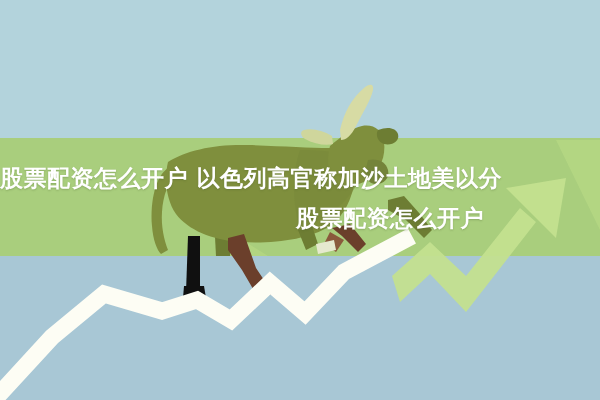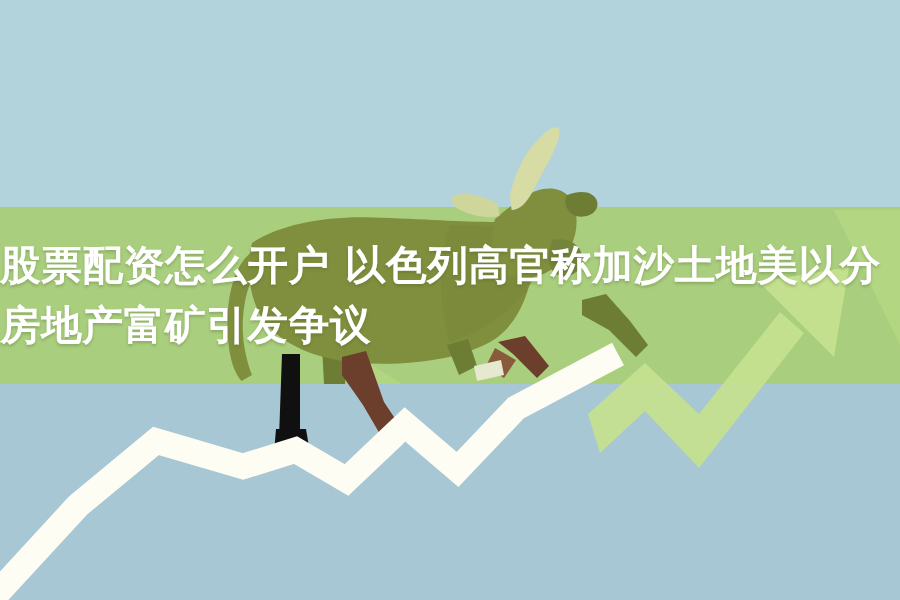--- a/index.html
+++ b/index.html
@@ -28,23 +28,23 @@
     inset: 0;
     width: 600px;
     height: 400px;
   }
 
   #headline {
     position: absolute;
     left: 0;
     top: 158px;
     width: 484px;
-    text-align: left;
+    text-align: right;
     color: #ffffff;
-    font-size: 27px;
+    font-size: 23px;
     font-weight: 700;
     line-height: 40px;
     letter-spacing: 0.5px;
     text-shadow: 0 1px 2px rgba(70,90,40,0.30);
     white-space: nowrap;
     pointer-events: none;
   }
   #headline .hl-line { display: block; }
 </style>
 </head>
@@ -116,16 +116,16 @@
     </g>
 
     <g>
       <polyline points="-6,400 52,337 104,294 162,311 197,300 231,320 270,283 305,313 344,272 412,236" fill="none" stroke="#fdfdf4" stroke-width="17" stroke-linejoin="miter" stroke-linecap="butt"></polyline>
     </g>
 
   </svg>
 
   <div id="headline">
     <span class="hl-line">股票配资怎么开户 以色列高官称加沙土地美以分</span>
-    <span class="hl-line">房地产富矿引发争议</span>
+    <span class="hl-line">股票配资怎么开户</span>
   </div>
 
 </div>
 
 </body></html>

